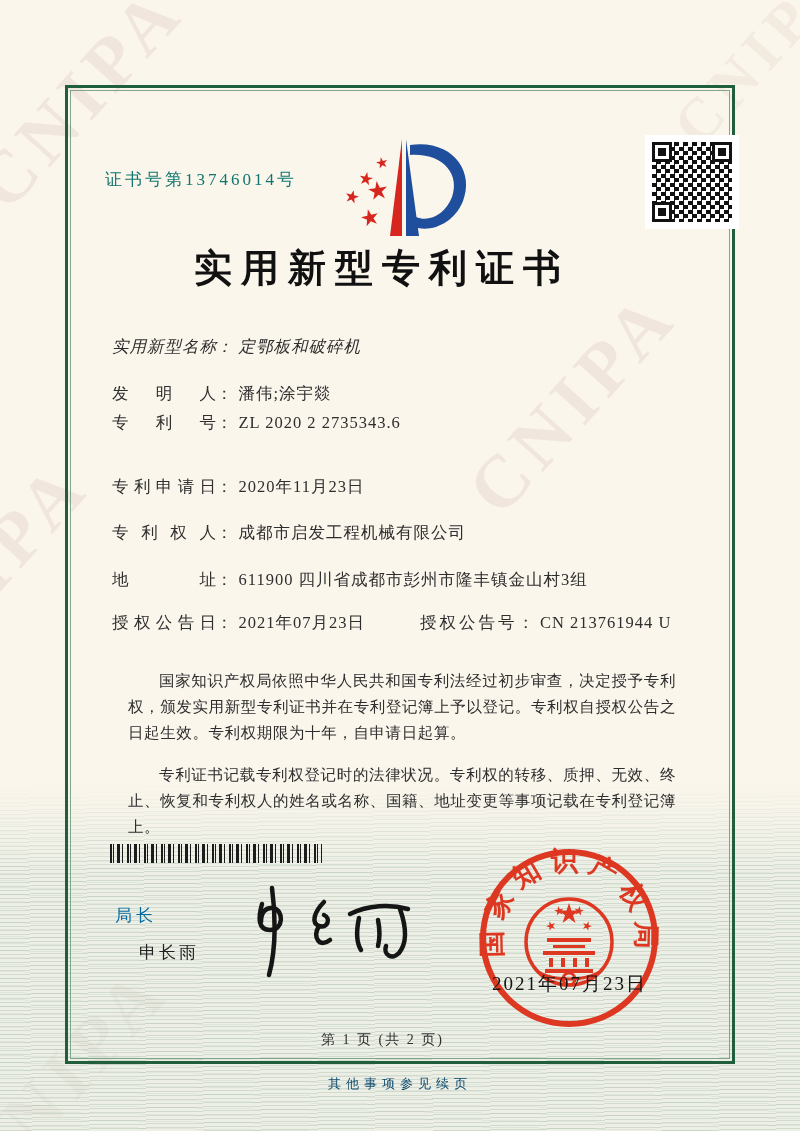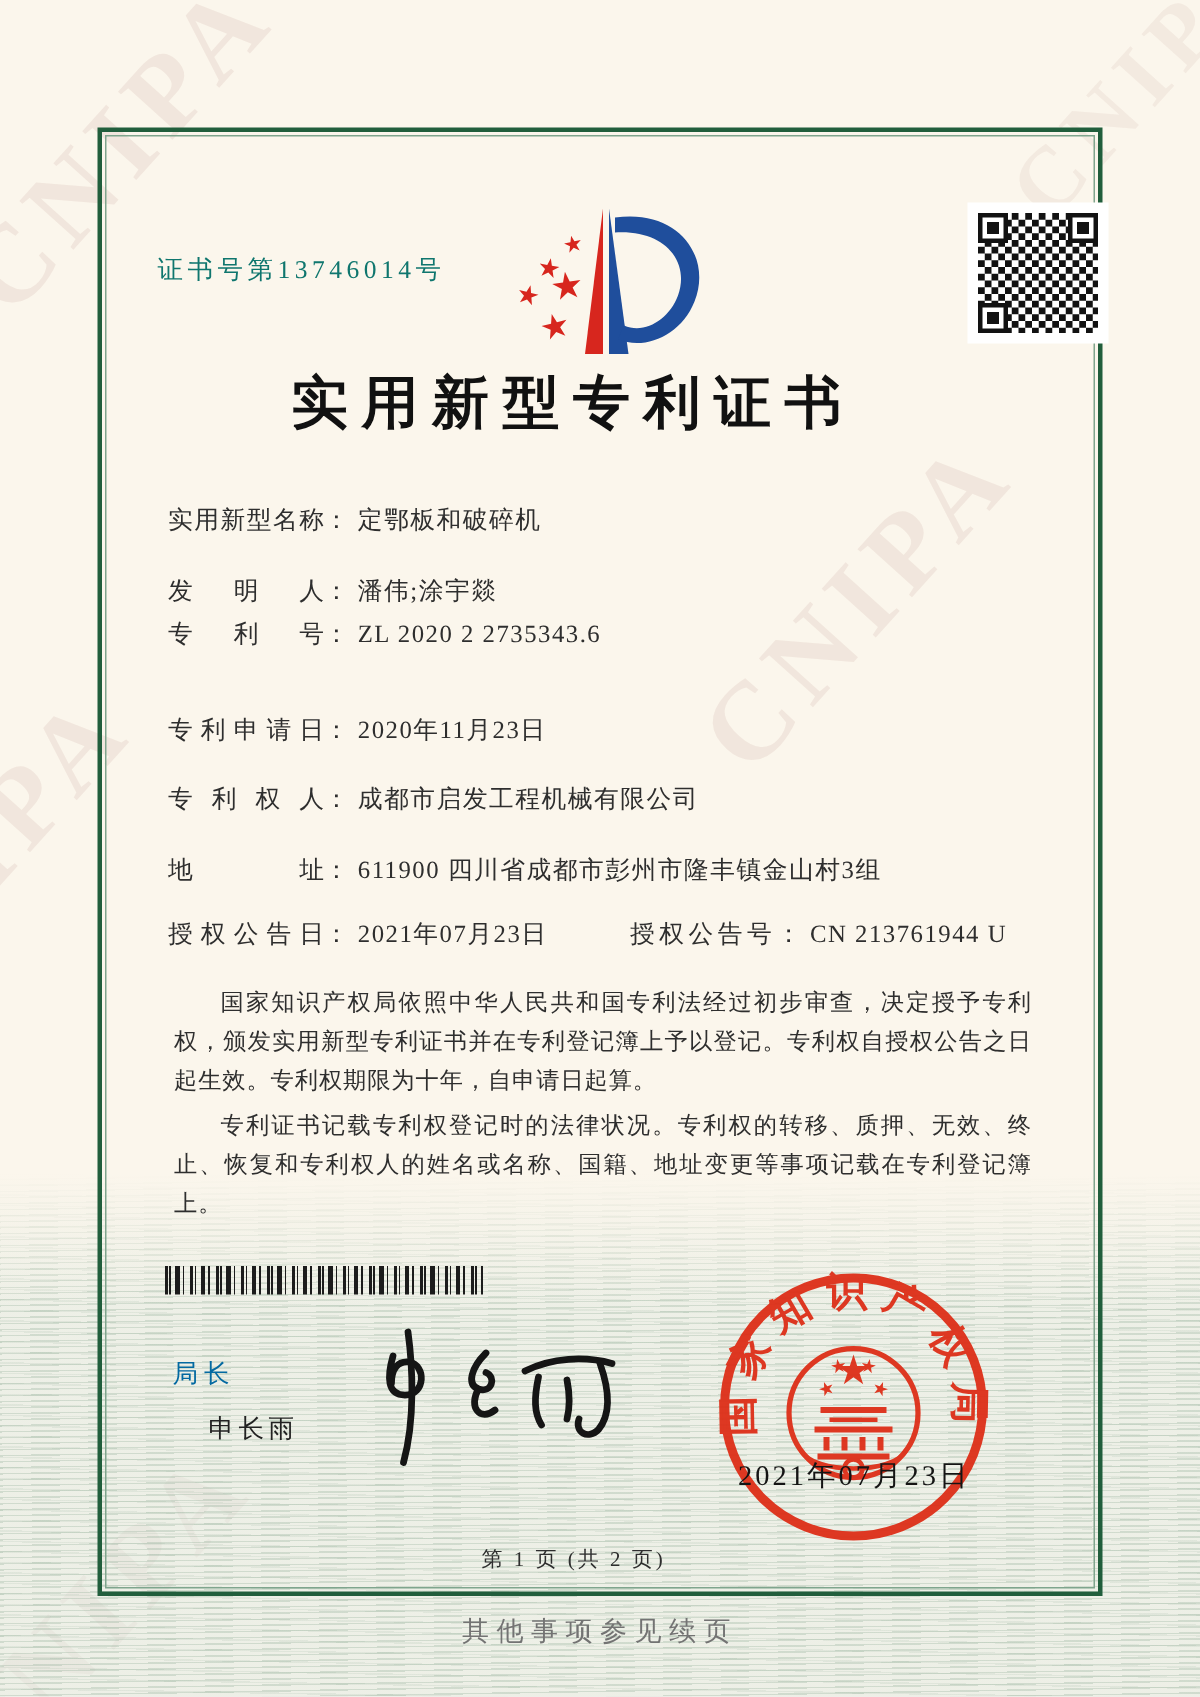--- a/index.html
+++ b/index.html
@@ -50,42 +50,42 @@
   .fields{position:absolute;left:112px;top:336px;width:580px;z-index:2;}
   .frow{position:absolute;left:0;font-size:16.5px;white-space:nowrap;color:#2e2e2e;}
   .lbl{display:inline-block;width:104px;text-align:justify;text-align-last:justify;vertical-align:top;}
   .colon{display:inline-block;margin-right:6px;}
   .val{letter-spacing:1px;}
   .grant-no-wrap{position:absolute;left:308px;top:0;}
   .paras{
     position:absolute;left:112px;top:652px;width:580px;z-index:2;
     font-size:15.5px;line-height:26px;color:#2e2e2e;letter-spacing:0.6px;text-align:justify;
   }
-  .paras p{margin:4px;text-indent:2em;}
+  .paras p{margin:16px;text-indent:2em;}
   .barcode{
     position:absolute;left:110px;top:844px;width:212px;height:19px;z-index:2;
     background:
       repeating-linear-gradient(90deg,#1c1c1c 0 2px,rgba(255,255,255,0) 2px 3px,#1c1c1c 3px 4px,rgba(255,255,255,0) 4px 7px,#1c1c1c 7px 10px,rgba(255,255,255,0) 10px 12px,#1c1c1c 12px 13px,rgba(255,255,255,0) 13px 17px);
   }
   .signer-title{position:absolute;left:115px;top:904px;font-size:17px;letter-spacing:4px;z-index:2;color:#0369a1;
     font-family:"Liberation Sans","DejaVu Sans",sans-serif;}
   .signer-name{position:absolute;left:115px;top:941px;font-size:17px;letter-spacing:3px;z-index:2;color:#222;
     font-family:"Liberation Sans","DejaVu Sans",sans-serif;margin-left:24px;}
   .signature{position:absolute;left:228px;top:878px;z-index:2;}
   .seal{position:absolute;left:474px;top:843px;z-index:2;opacity:0.93;}
   .seal-date{
     position:absolute;left:492px;top:971px;z-index:3;font-size:19px;letter-spacing:2px;color:#141414;white-space:nowrap;
   }
   .page-indicator{
     position:absolute;left:0;top:1031px;width:765px;text-align:center;z-index:2;
     font-size:14px;letter-spacing:2px;color:#2e2e2e;
   }
   .continuation{
     position:absolute;left:0;top:1075px;width:800px;text-align:center;z-index:2;
-    font-size:18px;letter-spacing:5px;color:#737373;
+    font-size:13px;letter-spacing:5px;color:#0c4a6e;
   }
 </style>
 </head>
 <body>
 
 <div class="page">
 
   <div class="wm" style="left:-55px;top:55px;">CNIPA</div>
   <div class="wm" style="left:648px;top:18px;font-size:60px;color:rgba(193,152,140,0.12);">CNIPA</div>
   <div class="wm" style="left:438px;top:360px;">CNIPA</div>
@@ -124,21 +124,21 @@
     <div class="qr-grid">
       <div class="finder f-tl"></div>
       <div class="finder f-tr"></div>
       <div class="finder f-bl"></div>
     </div>
   </div>
 
   <div class="title">实用新型专利证书</div>
 
   <div class="fields">
-    <div class="frow" style="top:0px;">
+    <div class="frow" style="top:0px;font-style:italic;">
       <span class="lbl">实用新型名称</span><span class="colon">：</span><span class="val">定鄂板和破碎机</span>
     </div>
     <div class="frow" style="top:47px;">
       <span class="lbl">发明人</span><span class="colon">：</span><span class="val">潘伟;涂宇燚</span>
     </div>
     <div class="frow" style="top:76px;">
       <span class="lbl">专利号</span><span class="colon">：</span><span class="val">ZL 2020 2 2735343.6</span>
     </div>
     <div class="frow" style="top:140px;">
       <span class="lbl">专利申请日</span><span class="colon">：</span><span class="val">2020年11月23日</span>

